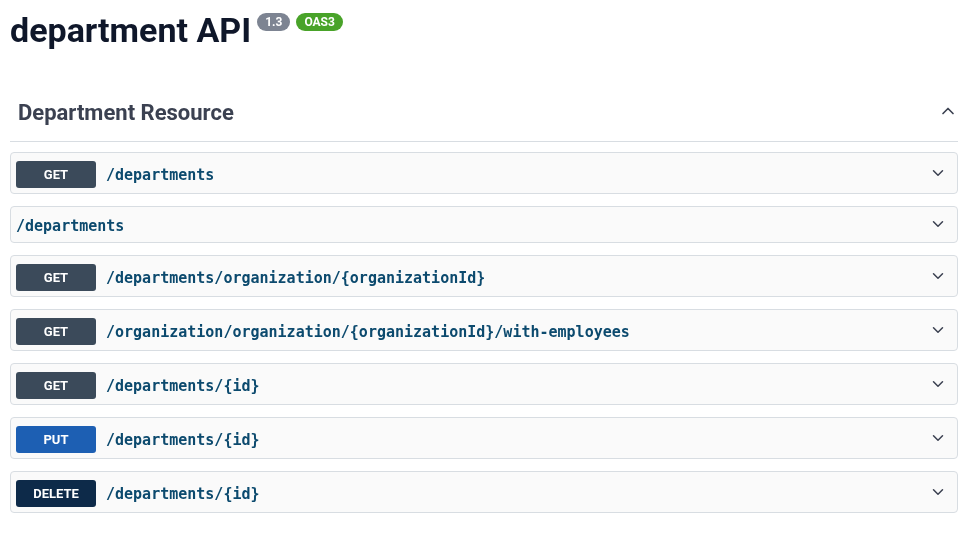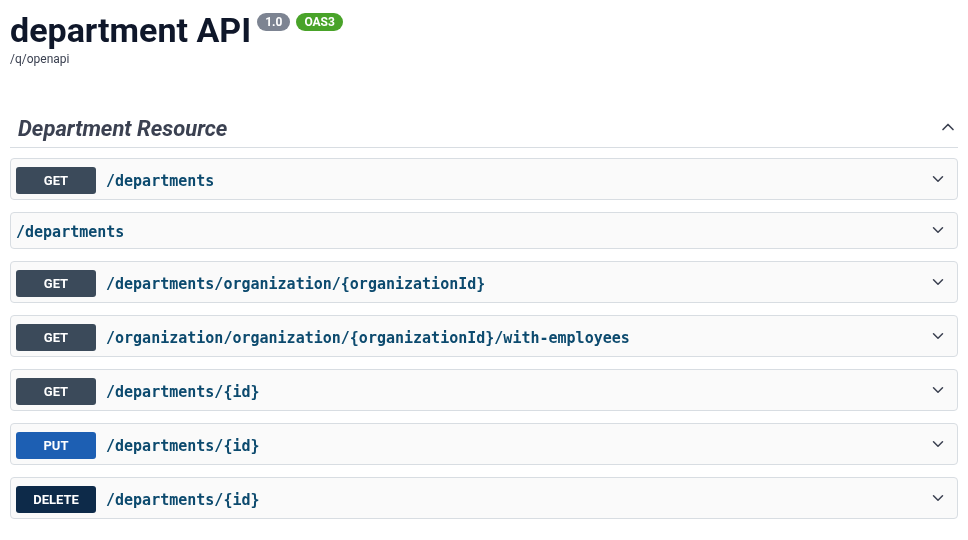--- a/index.html
+++ b/index.html
@@ -5,45 +5,44 @@
 * { box-sizing: border-box; margin: 0; padding: 0; }
 body { font-family: -apple-system, BlinkMacSystemFont, "Segoe UI", Roboto, Helvetica, Arial, sans-serif; background: #fff; color: #3b4151; width: 968px; }
 .header { padding: 10px 10px 0 10px; }
 .title-row { display: flex; align-items: center; gap: 6px; }
 .title { font-size: 34px; font-weight: 700; color: #0f172a; }
 .badge { display: inline-flex; align-items: center; justify-content: center; border-radius: 12px; font-size: 12px; font-weight: 700; color: #fff; padding: 2px 8px; position: relative; top: -8px; }
 .badge-ver { background: #7d8492; }
 .badge-oas { background: #49a329; }
 .spec-url { font-size: 12px; color: #3b4151; margin-top: 2px; }
 .section { padding: 0 10px; margin-top: 50px; }
-.section-header { display: flex; align-items: center; justify-content: space-between; border-bottom: 1px solid #d8dde2; padding-bottom: 6px; cursor: pointer; font-style: italic; }
+.section-header { display: flex; align-items: center; justify-content: space-between; border-bottom: 1px solid #d8dde2; padding-bottom: 16px; cursor: pointer; }
 .section-title { font-size: 22px; font-weight: 700; color: #3b4151; padding-left: 8px; }
 .chevron { display: inline-block; }
 .chevron svg { width: 20px; height: 20px; stroke: #3b4151; }
 .ops { margin-top: 10px; }
 .op-row { display: flex; align-items: center; border: 1px solid #d8dde2; border-radius: 4px; background: #fafafa; margin-bottom: 12px; padding: 8px 10px 5px 5px; cursor: pointer; }
 .method { min-width: 80px; text-align: center; color: #fff; font-size: 13px; font-weight: 700; padding: 6px 4px; border-radius: 3px; margin-right: 10px; }
 .m-get { background: #3b4a5a; }
 .m-post { background: #1a4f8b; }
 .m-put { background: #1d5fb3; }
 .m-delete { background: #0d2a49; }
 .path { font-family: ui-monospace, "SFMono-Regular", Menlo, Consolas, monospace; font-size: 15px; font-weight: 700; color: #0c4a6e; flex: 1; }
 .expand { margin-left: 8px; }
 .expand svg { width: 18px; height: 18px; stroke: #3b4151; }
 </style>
 </head>
 <body>
 
 <div class="header">
   <div class="title-row">
     <span class="title">department API</span>
-    <span class="badge badge-ver">1.0</span>
+    <span class="badge badge-ver">1.3</span>
     <span class="badge badge-oas">OAS3</span>
   </div>
-  <div class="spec-url">/q/openapi</div>
 </div>
 
 <div class="section">
   <div class="section-header">
     <span class="section-title">Department Resource</span>
     <span class="chevron">
       <svg viewBox="0 0 24 24" fill="none" stroke-width="2" stroke-linecap="round" stroke-linejoin="round">
           <polyline points="6 15 12 9 18 15"></polyline>
         </svg>
     </span>

